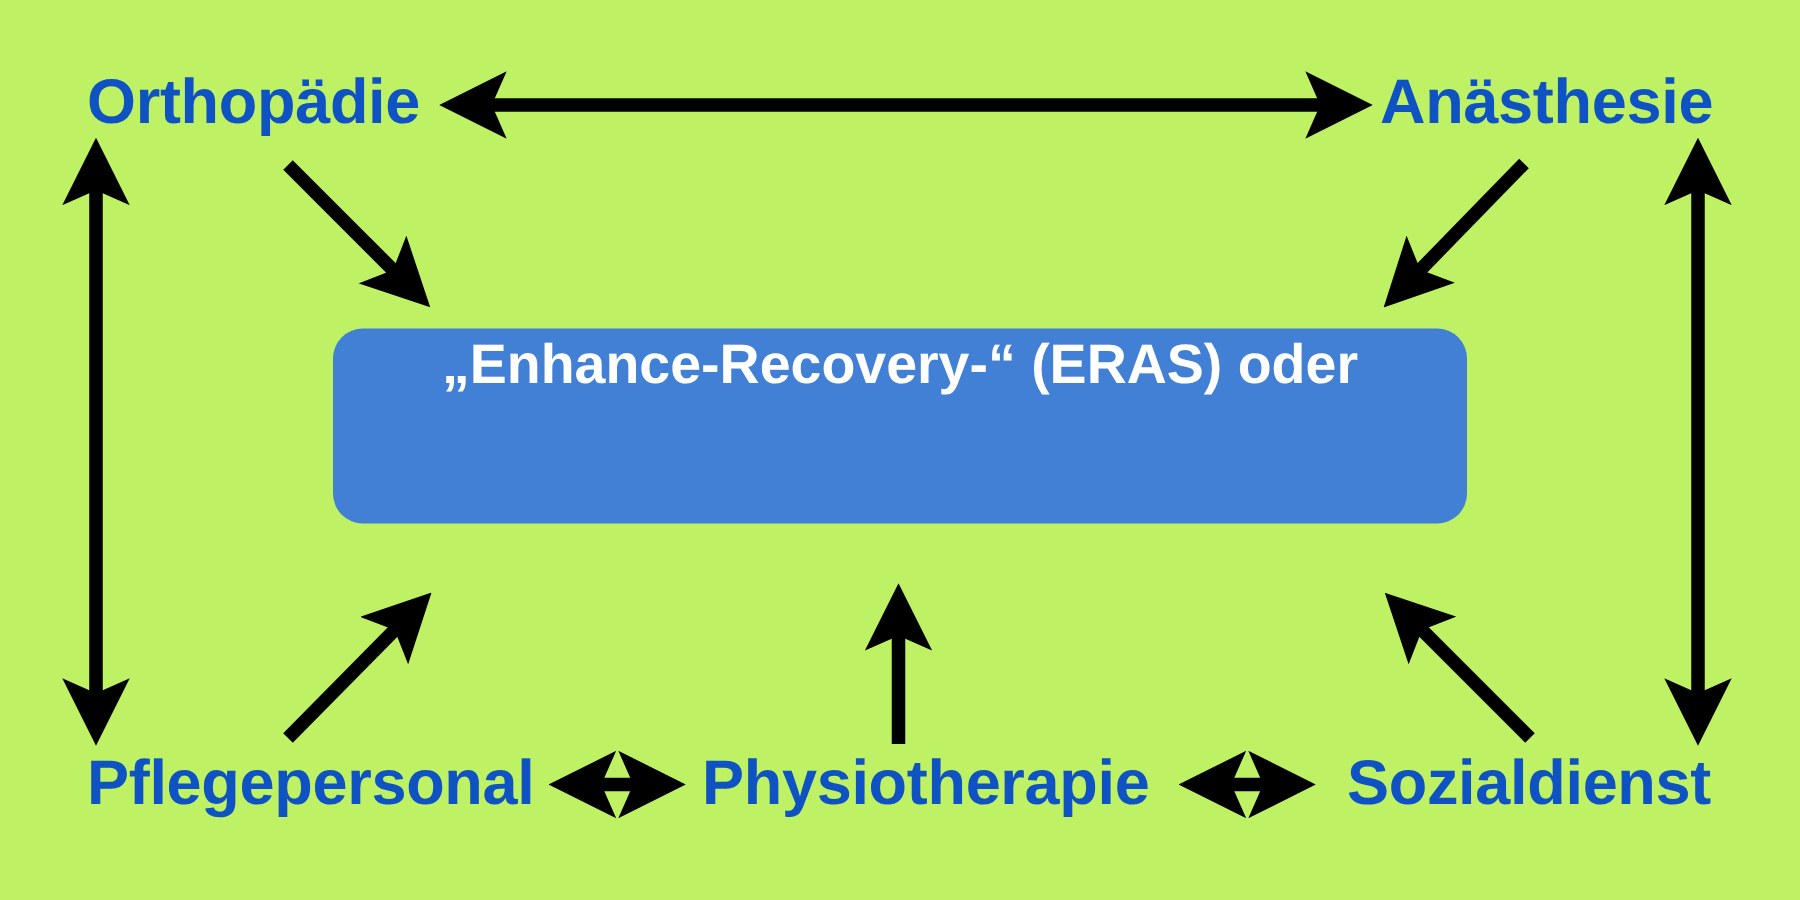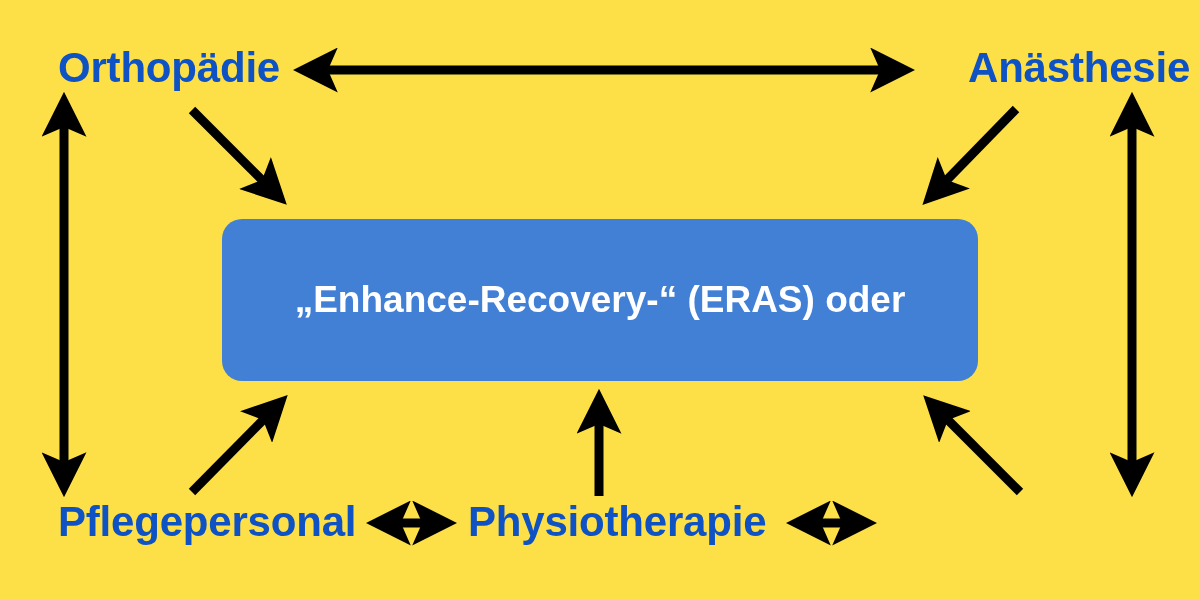--- a/index.html
+++ b/index.html
@@ -4,52 +4,52 @@
 <style>
   html, body {
     margin: 0;
     padding: 0;
     background: #ffffff;
   }
   #canvas {
     position: relative;
     width: 1200px;
     height: 600px;
-    background: #fde047;
+    background: #bef264;
     overflow: hidden;
     font-family: "Liberation Sans", sans-serif;
   }
   .node-label {
     position: absolute;
     color: #0E52C4;
     font-family: "Liberation Sans", sans-serif;
     font-weight: bold;
     font-size: 42px;
     line-height: 48px;
     white-space: nowrap;
     letter-spacing: -0.2px;
   }
   #label-orthopaedie { left: 58px;  top: 44px; }
-  #label-anaesthesie { left: 920px; top: 44px; margin-left: 48px; }
+  #label-anaesthesie { left: 920px; top: 44px; }
   #label-pflegepersonal { left: 58px;  top: 498px; }
   #label-physiotherapie { left: 468px; top: 498px; }
   #label-sozialdienst   { left: 898px; top: 498px; }
 
   #center-box {
     position: absolute;
     left: 222px;
     top: 219px;
     width: 756px;
-    height: 162px;
+    height: 130px;
     background: #4280D6;
     border-radius: 20px;
     display: flex;
     flex-direction: column;
     align-items: center;
-    justify-content: center;
+    justify-content: flex-start;
     box-sizing: border-box;
   }
   .center-line {
     color: #ffffff;
     font-family: "Liberation Sans", sans-serif;
     font-weight: bold;
     font-size: 37px;
     line-height: 48px;
     white-space: nowrap;
     text-align: center;
@@ -105,18 +105,19 @@
   </svg>
 
   <div class="node-label" id="label-orthopaedie">Orthopädie</div>
 
   <div class="node-label" id="label-anaesthesie">Anästhesie</div>
 
   <div class="node-label" id="label-physiotherapie">Physiotherapie</div>
 
   <div class="node-label" id="label-pflegepersonal">Pflegepersonal</div>
 
+  <div class="node-label" id="label-sozialdienst">Sozialdienst</div>
 
   <div id="center-box">
     <div class="center-line">„Enhance-Recovery-“ (ERAS) oder</div>
   </div>
 
 </div>
 
 </body></html>

